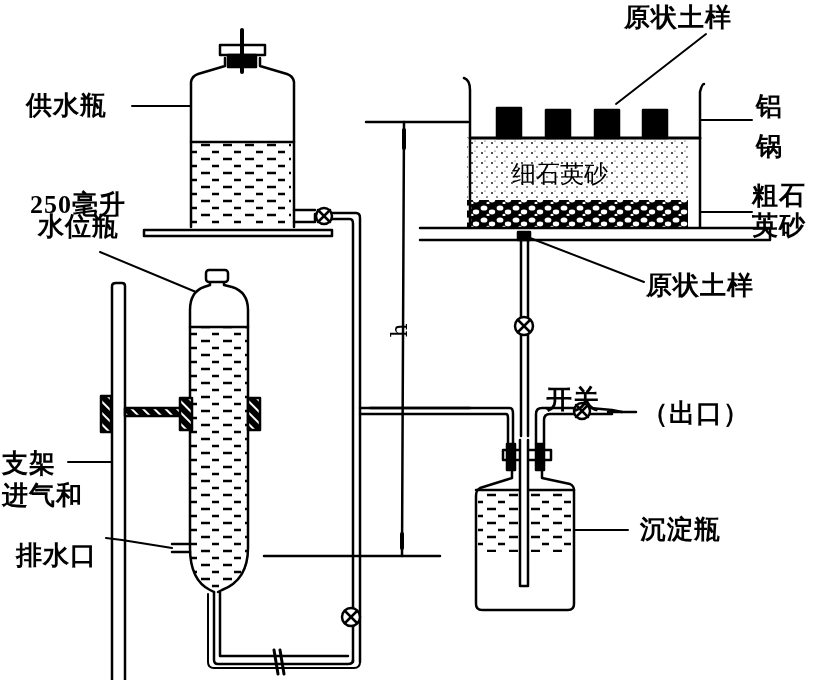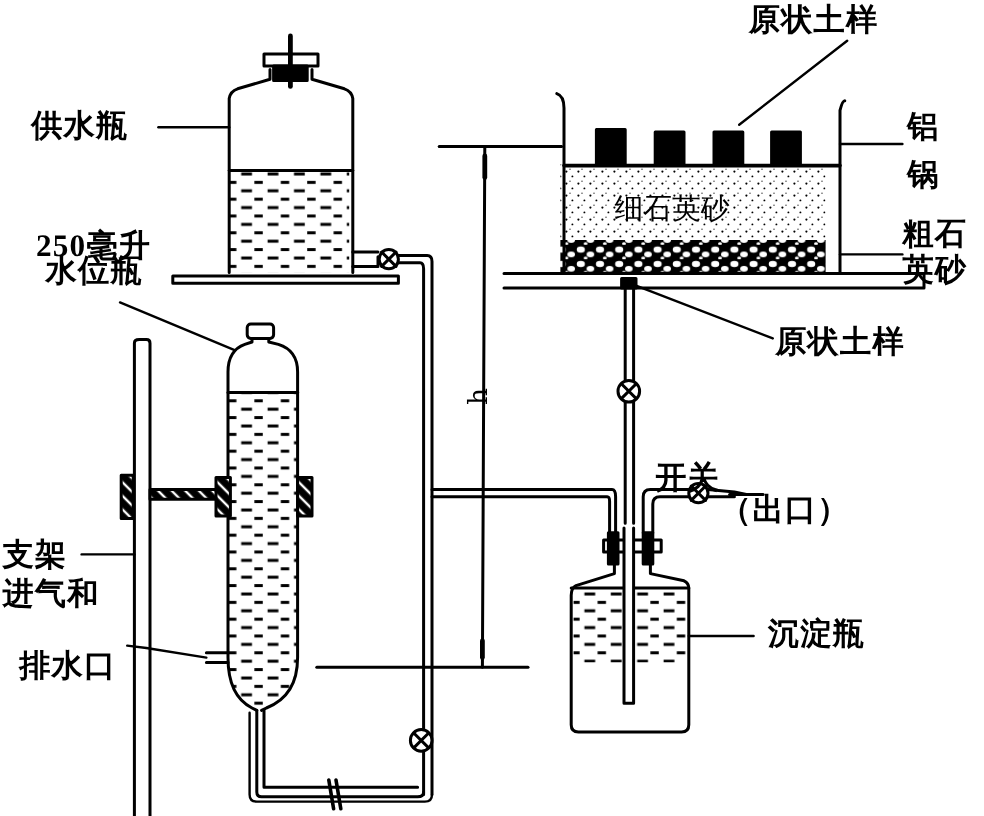--- a/index.html
+++ b/index.html
@@ -174,15 +174,15 @@
 <div class="lbl" style="left:2px; top:448px;">支架</div>
 <div class="lbl" style="left:2px; top:480px;">进气和</div>
 <div class="lbl" style="left:16px; top:540px;">排水口</div>
 
 <div class="lbl" style="left:624px; top:2px;">原状土样</div>
 <div class="lbl v" style="left:756px; top:86px;">铝锅</div>
 <div class="inner" style="left:512px; top:158px;">细石英砂</div>
 <div class="lbl" style="left:752px; top:180px; width:64px; white-space:normal; line-height:30px;">粗石英砂</div>
 <div class="lbl" style="left:646px; top:270px;">原状土样</div>
 <div class="lbl" style="left:546px; top:384px;">开关</div>
-<div class="lbl" style="left:600px; top:398px;margin-top:12px;">（出口）</div>
+<div class="lbl" style="left:642px; top:398px;">（出口）</div>
 <div class="lbl" style="left:640px; top:514px;text-align:center;">沉淀瓶</div>
 <div class="h-var" style="left:392px; top:318px;">h</div>
 
 </body></html>

